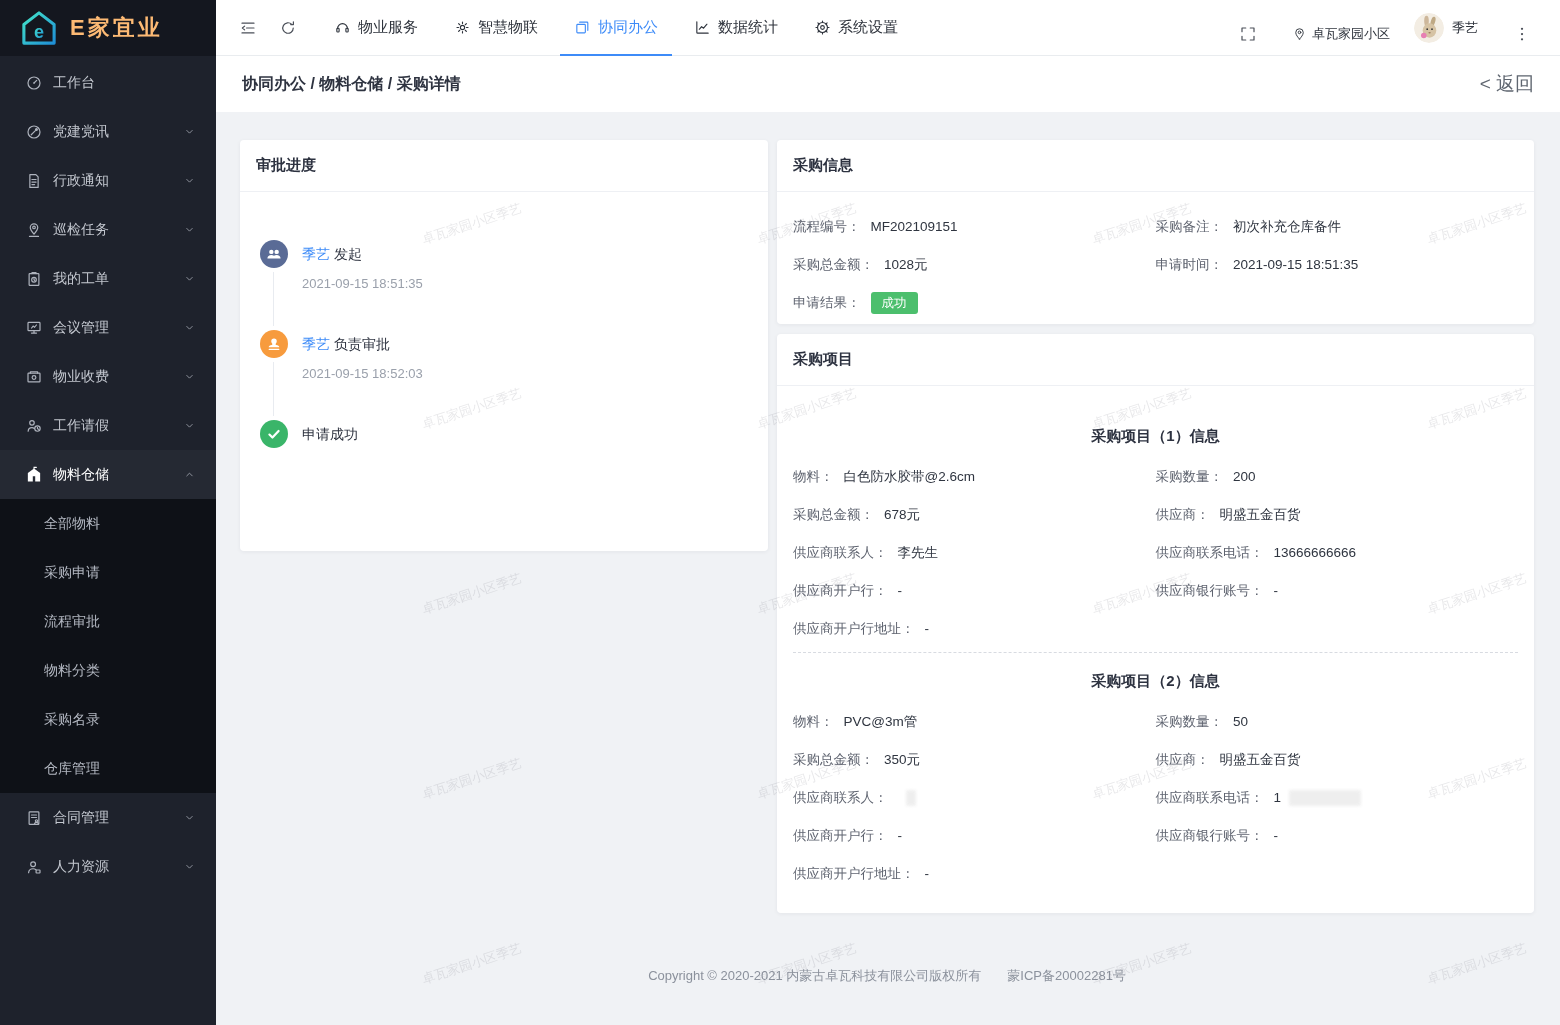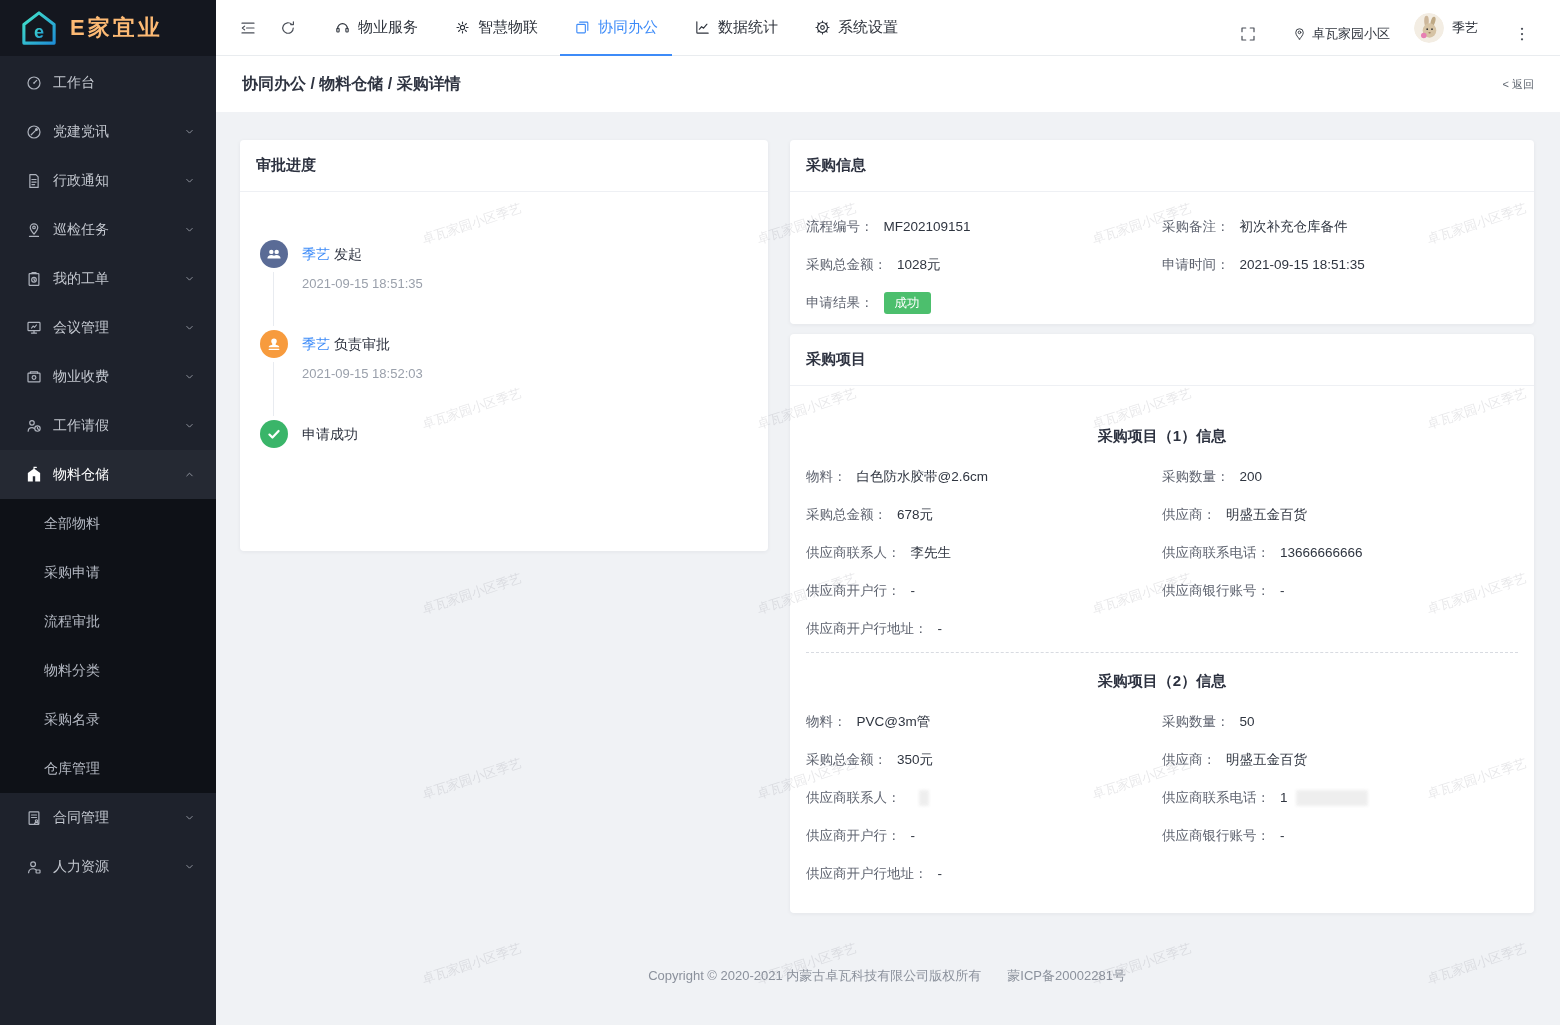--- a/index.html
+++ b/index.html
@@ -38,25 +38,25 @@
   .tab.active::after{content:"";position:absolute;left:0;right:0;bottom:-1px;height:2px;background:#3d8bf8}
   .tb-right{margin-left:auto;display:flex;align-items:flex-end;gap:24px}
   .loc{display:flex;align-items:center;gap:5px;font-size:13px;color:#2e333c;cursor:pointer}
   .loc .t-icon{width:15px;height:15px;color:#3a3f47}
   .user{display:flex;align-items:center;gap:8px;font-size:13px;color:#2e333c;cursor:pointer}
   .avatar{width:30px;height:30px;border-radius:50%;overflow:hidden;flex:none}
   .avatar svg{width:100%;height:100%;display:block}
 
   .breadcrumb-bar{height:56px;background:#fff;display:flex;align-items:center;padding:0 26px;flex:none}
   .bc-title{font-size:16px;font-weight:bold;color:#2e3340}
-  .back-link{margin-left:auto;font-size:11px;color:#5f6670;cursor:pointer;text-decoration:none}
+  .back-link{margin-left:auto;font-size:19px;color:#5f6670;cursor:pointer;text-decoration:none}
 
   
   .content{flex:1;position:relative;overflow:hidden;padding:28px 26px 0 24px}
-  .cards{display:flex;gap:22px;align-items:flex-start}
+  .cards{display:flex;gap:9px;align-items:flex-start}
   .card{background:#fff;border-radius:4px;box-shadow:0 1px 4px rgba(30,35,50,.06)}
   .card-title{height:52px;display:flex;align-items:center;padding:0 16px;font-size:15px;font-weight:bold;color:#2d3240;border-bottom:1px solid #eef0f4}
   .approval-card{width:528px;flex:none;height:411px}
   .right-col{flex:1;display:flex;flex-direction:column;gap:10px;min-width:0}
 
   
   .timeline{padding:48px 16px 0 20px}
   .t-item{position:relative;padding-left:42px;min-height:90px}
   .t-item:not(:last-child)::before{content:"";position:absolute;left:13px;top:32px;height:54px;width:1px;background:#e8ebf0}
   .t-avatar{position:absolute;left:0;top:0;width:28px;height:28px;border-radius:50%}

